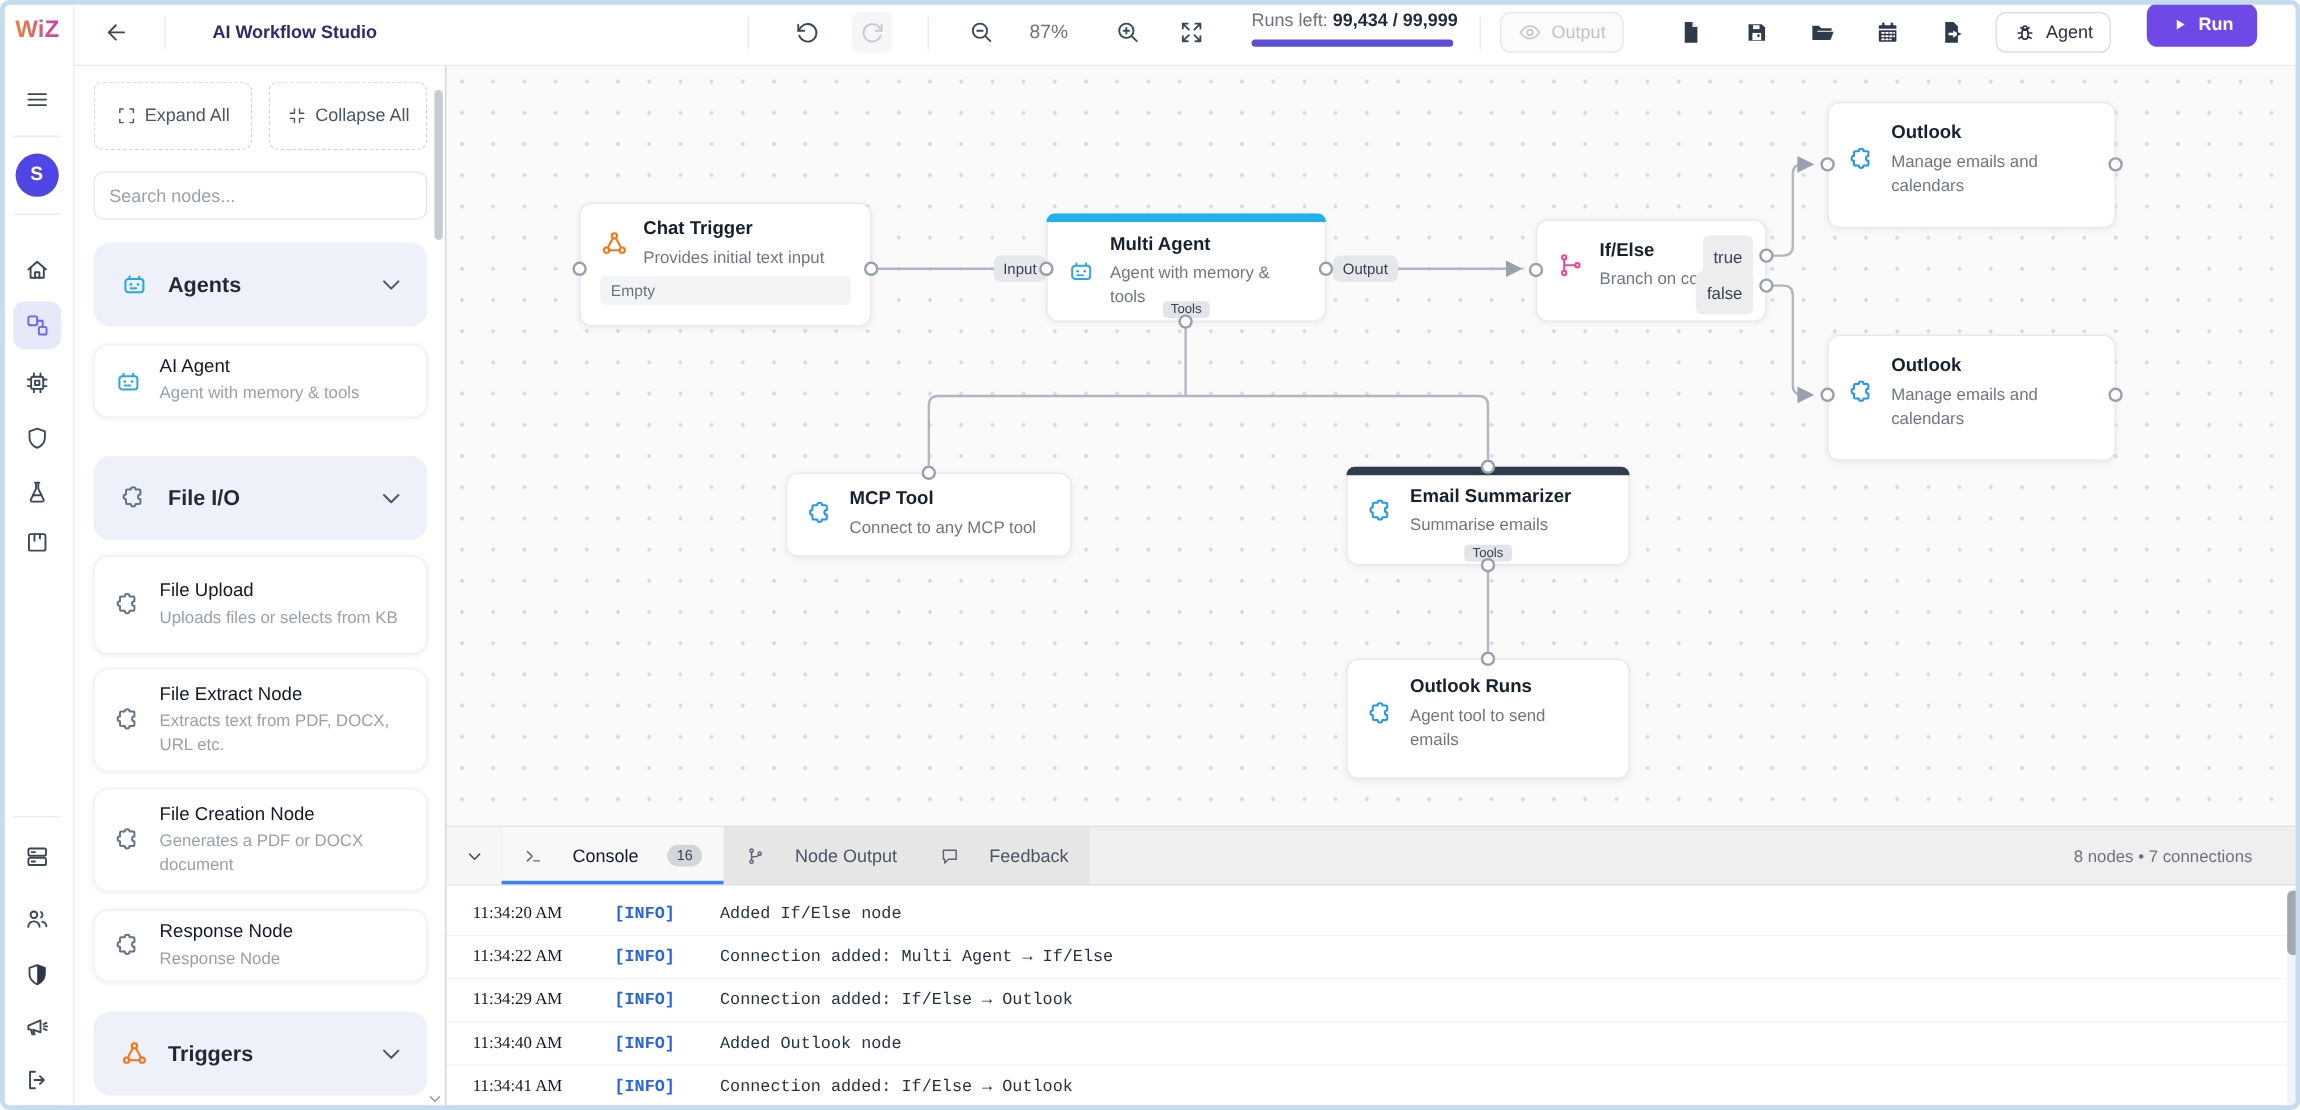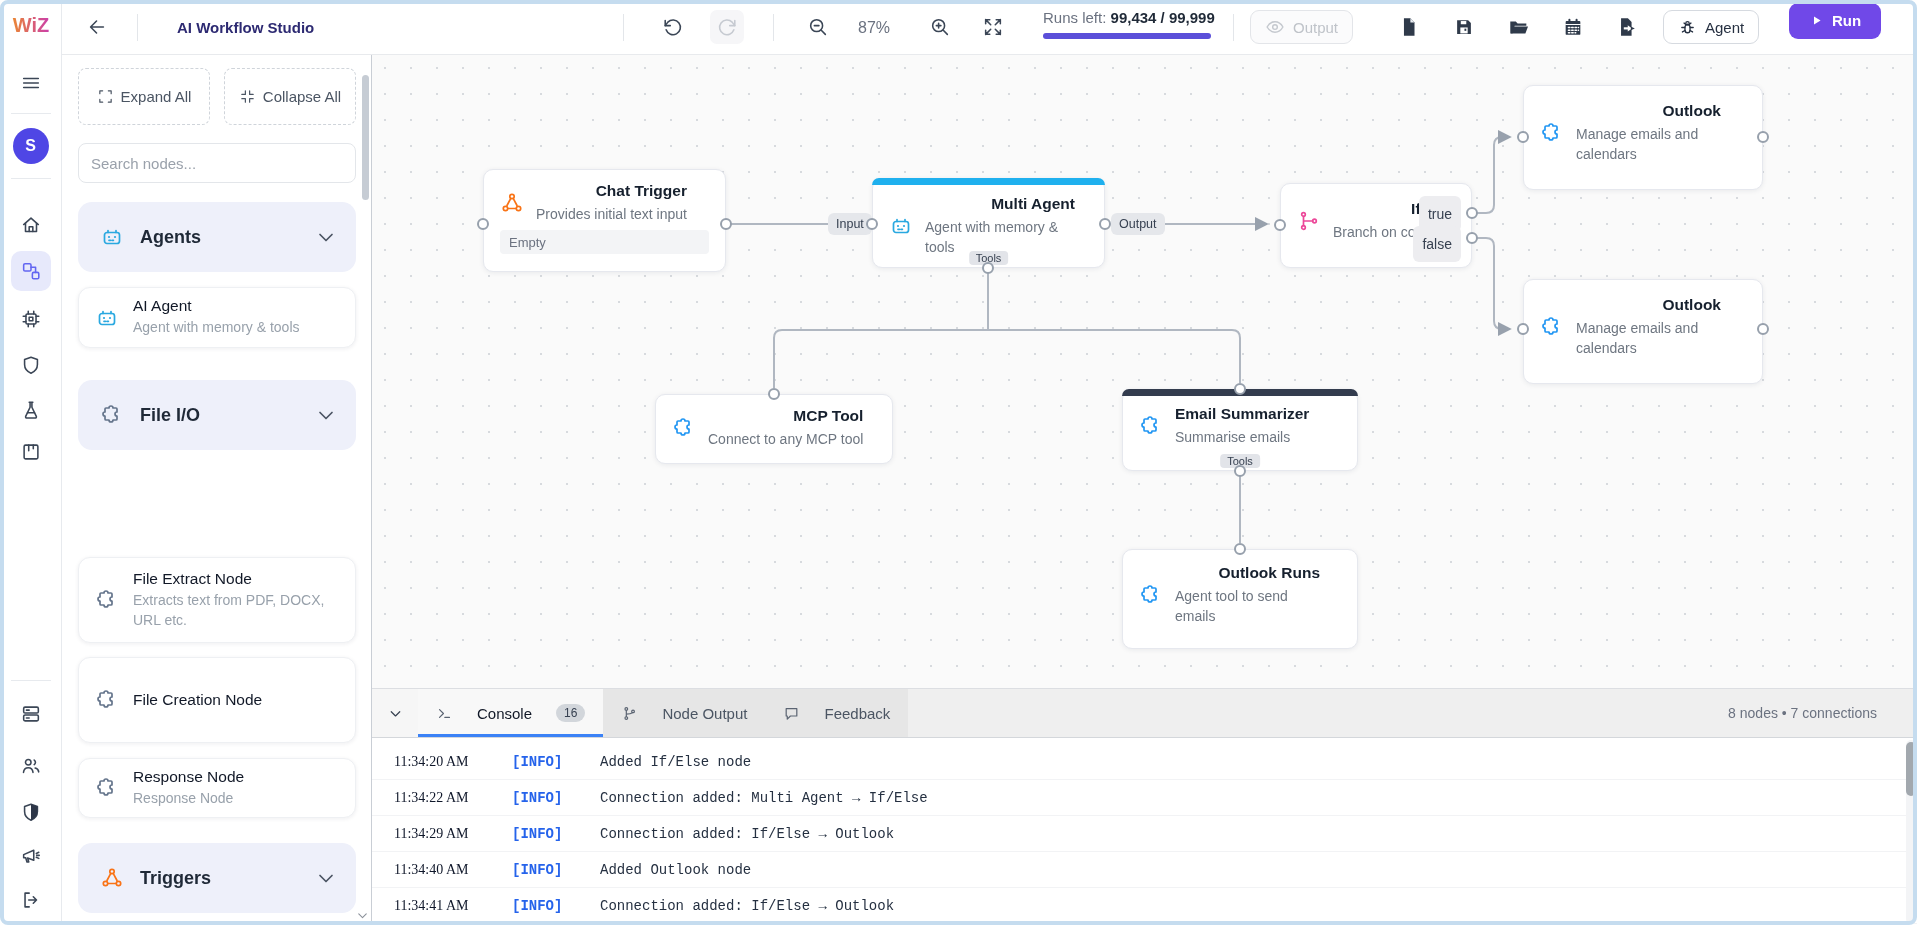--- a/index.html
+++ b/index.html
@@ -63,21 +63,21 @@
   
   .main { position:absolute; left:372px; top:55px; width:1545px; height:870px; }
   .canvas { position:relative; width:1545px; height:633px; overflow:hidden; background:#fafafa;
     background-image:radial-gradient(circle,#d7dade 1.3px, transparent 1.4px); background-size:26px 26px; }
   .edges { position:absolute; left:0; top:0; z-index:1; }
   .node { position:absolute; background:#fff; border:1px solid #e6e8ee; border-radius:10px; box-shadow:0 1px 5px rgba(25,35,60,.08); z-index:2; cursor:grab; }
   .ntop { position:absolute; left:-1px; right:-1px; top:-1px; height:7px; border-radius:10px 10px 0 0; }
   .nrow { display:flex; align-items:center; padding:12px 14px 10px 16px; }
   .nrow .ic { width:24px; height:24px; flex:0 0 auto; }
   .ntext { margin-left:12px; min-width:0; }
-  .ntitle { font-size:15.5px; font-weight:bold; color:#16202e; white-space:nowrap;text-align:right; }
+  .ntitle { font-size:15.5px; font-weight:bold; color:#16202e; white-space:nowrap; }
   .ndesc { font-size:14px; color:#6e7681; line-height:1.45; margin-top:4px; }
   .nfield { margin:0 16px; height:24px; background:#f3f4f6; border-radius:4px; font-size:13px; color:#6b7280; display:flex; align-items:center; padding-left:9px; }
   .port { position:absolute; width:12px; height:12px; background:#fff; border:2px solid #97a0ac; border-radius:50%; z-index:3; cursor:crosshair; }
   .edge-pill { position:absolute; height:22px; background:#e5e7eb; border-radius:6px; font-size:12.5px; color:#374151; display:flex; align-items:center; padding:0 8px; z-index:3; }
   .tf-pill { position:absolute; right:10px; height:25px; background:#ededf0; border-radius:6px; font-size:14px; color:#374151; display:flex; align-items:center; padding:18px 9px; z-index:4; }
   .tools-pill { position:absolute; left:50%; bottom:2px; transform:translateX(-50%); background:#e2e4e9; border-radius:4px; font-size:11px; color:#374151; padding:1px 7px; z-index:4; }
   .clip { overflow:hidden; text-overflow:clip; white-space:nowrap; max-width:136px; }
 
   
   .console { position:absolute; left:0; top:633px; width:1545px; height:237px; background:#fff; }
@@ -361,37 +361,47 @@
   <div class="pal-abs sec-head" style="top:325px">
     <svg class="ic" viewBox="0 0 24 24" style="stroke:#64748b">
         <path d="M5 9V6a1 1 0 0 1 1-1h3a2 2 0 1 1 4 0h3a1 1 0 0 1 1 1v3a2 2 0 1 0 0 4v3a1 1 0 0 1-1 1h-3a2 2 0 1 1-4 0H6a1 1 0 0 1-1-1v-3a2 2 0 1 1 0-4z"></path>
       </svg>
     <span class="sec-title">File I/O</span>
     <svg class="ic sec-chev" viewBox="0 0 24 24">
         <path d="M6 9.5 12 15.5 18 9.5"></path>
       </svg>
   </div>
 
+  <div class="pal-abs pal-card" style="top:408px;height:82px">
+    <svg class="ic" viewBox="0 0 24 24" style="stroke:#64748b">
+        <path d="M5 9V6a1 1 0 0 1 1-1h3a2 2 0 1 1 4 0h3a1 1 0 0 1 1 1v3a2 2 0 1 0 0 4v3a1 1 0 0 1-1 1h-3a2 2 0 1 1-4 0H6a1 1 0 0 1-1-1v-3a2 2 0 1 1 0-4z"></path>
+      </svg>
+    <div class="pc-text">
+      <div class="pc-title">File Upload</div>
+      <div class="pc-desc">Uploads files or selects from KB</div>
+    </div>
+  </div>
 
   <div class="pal-abs pal-card" style="top:502px;height:86px">
     <svg class="ic" viewBox="0 0 24 24" style="stroke:#64748b">
         <path d="M5 9V6a1 1 0 0 1 1-1h3a2 2 0 1 1 4 0h3a1 1 0 0 1 1 1v3a2 2 0 1 0 0 4v3a1 1 0 0 1-1 1h-3a2 2 0 1 1-4 0H6a1 1 0 0 1-1-1v-3a2 2 0 1 1 0-4z"></path>
       </svg>
     <div class="pc-text">
       <div class="pc-title">File Extract Node</div>
       <div class="pc-desc">Extracts text from PDF, DOCX, URL etc.</div>
     </div>
   </div>
 
   <div class="pal-abs pal-card" style="top:602px;height:86px">
     <svg class="ic" viewBox="0 0 24 24" style="stroke:#64748b">
         <path d="M5 9V6a1 1 0 0 1 1-1h3a2 2 0 1 1 4 0h3a1 1 0 0 1 1 1v3a2 2 0 1 0 0 4v3a1 1 0 0 1-1 1h-3a2 2 0 1 1-4 0H6a1 1 0 0 1-1-1v-3a2 2 0 1 1 0-4z"></path>
       </svg>
     <div class="pc-text">
       <div class="pc-title">File Creation Node</div>
+      <div class="pc-desc">Generates a PDF or DOCX document</div>
     </div>
   </div>
 
   <div class="pal-abs pal-card" style="top:703px;height:60px">
     <svg class="ic" viewBox="0 0 24 24" style="stroke:#64748b">
         <path d="M5 9V6a1 1 0 0 1 1-1h3a2 2 0 1 1 4 0h3a1 1 0 0 1 1 1v3a2 2 0 1 0 0 4v3a1 1 0 0 1-1 1h-3a2 2 0 1 1-4 0H6a1 1 0 0 1-1-1v-3a2 2 0 1 1 0-4z"></path>
       </svg>
     <div class="pc-text">
       <div class="pc-title">Response Node</div>
       <div class="pc-desc">Response Node</div>

